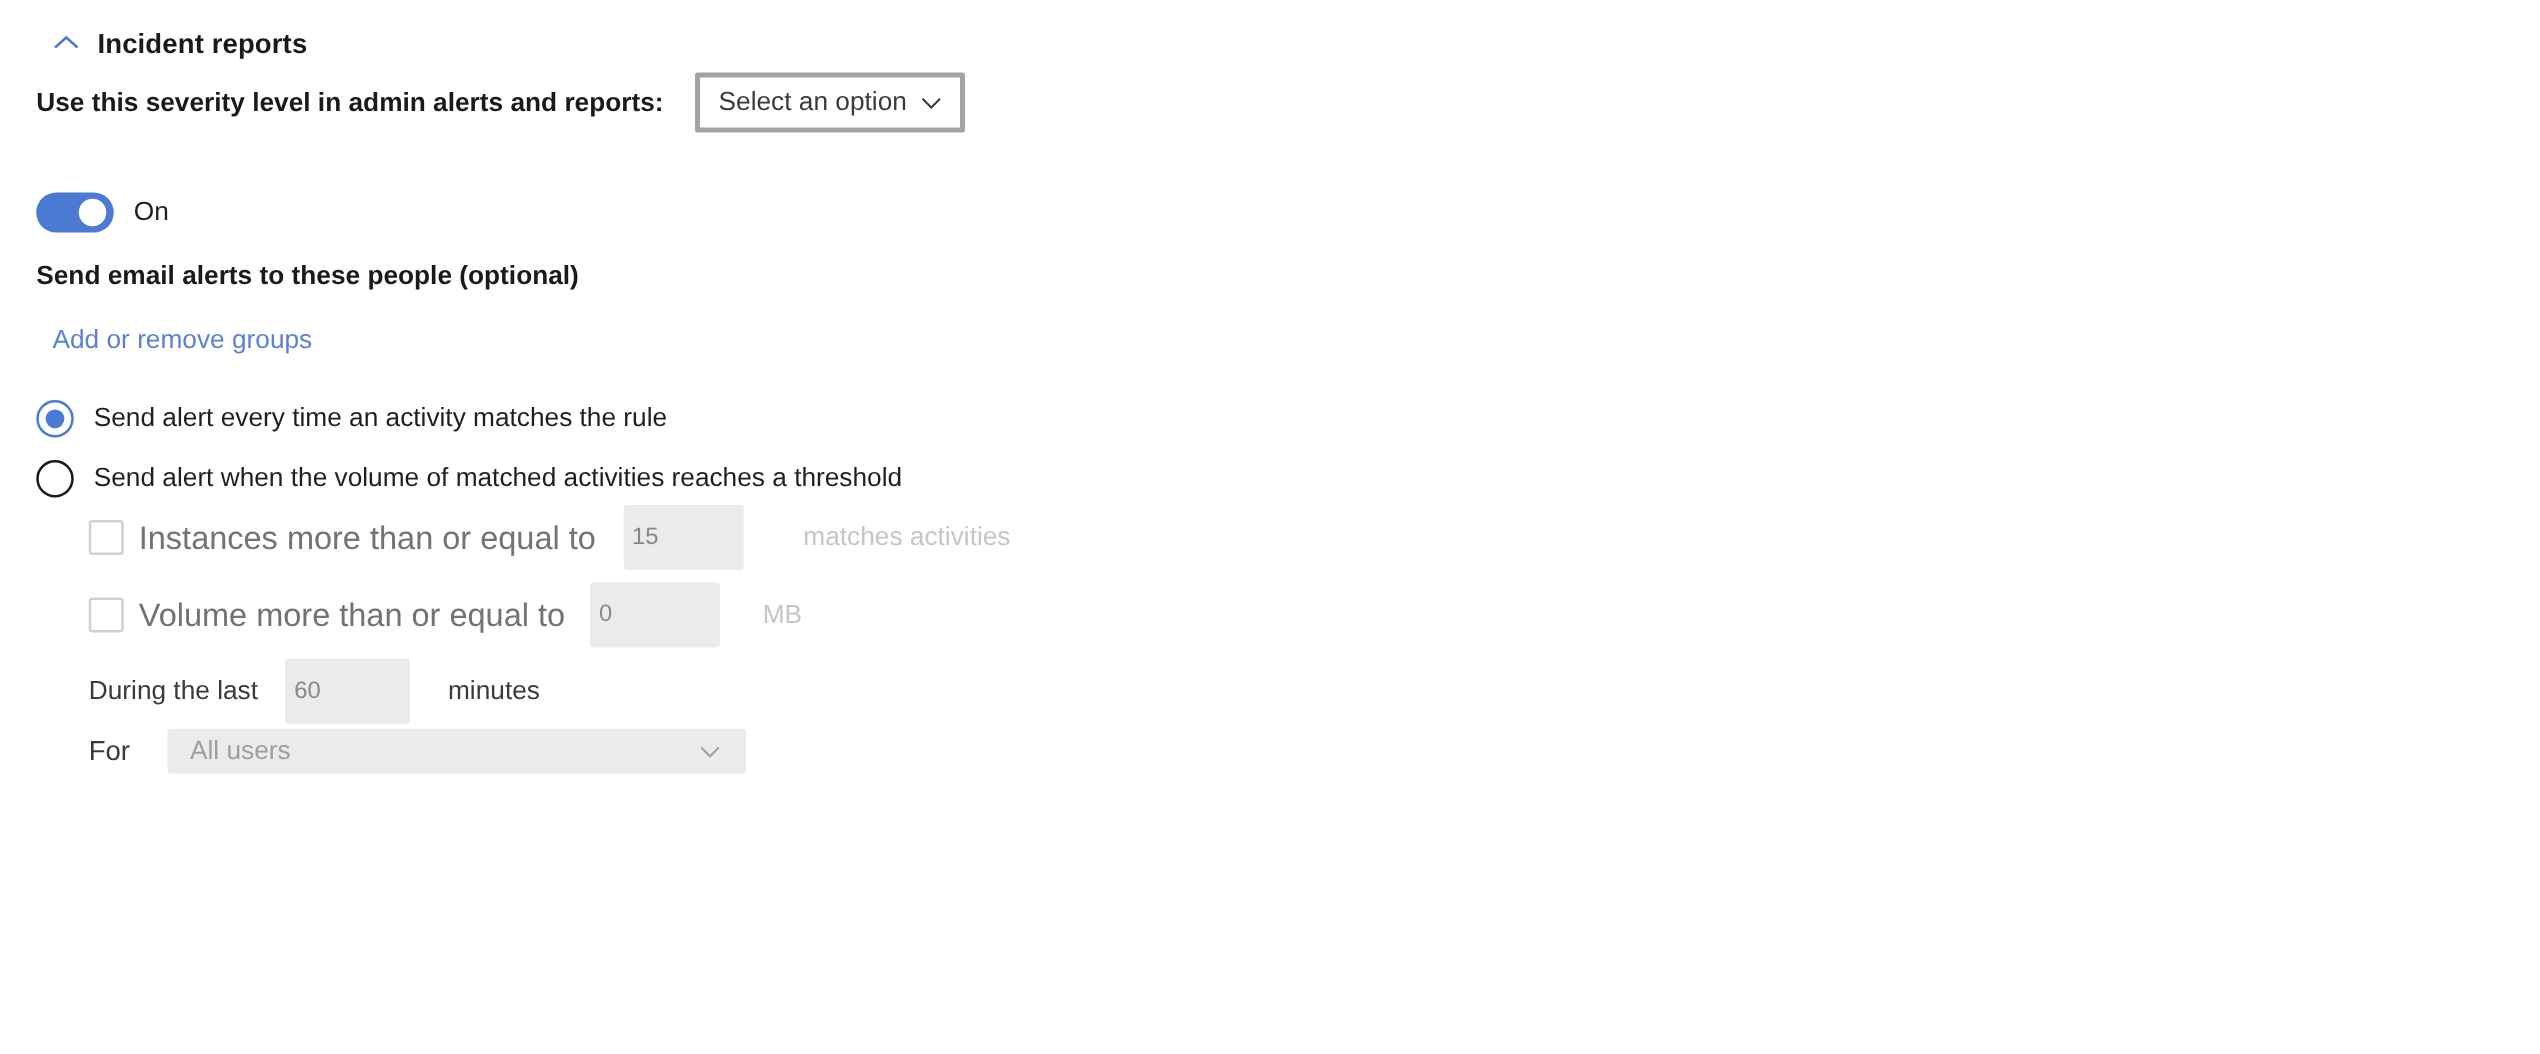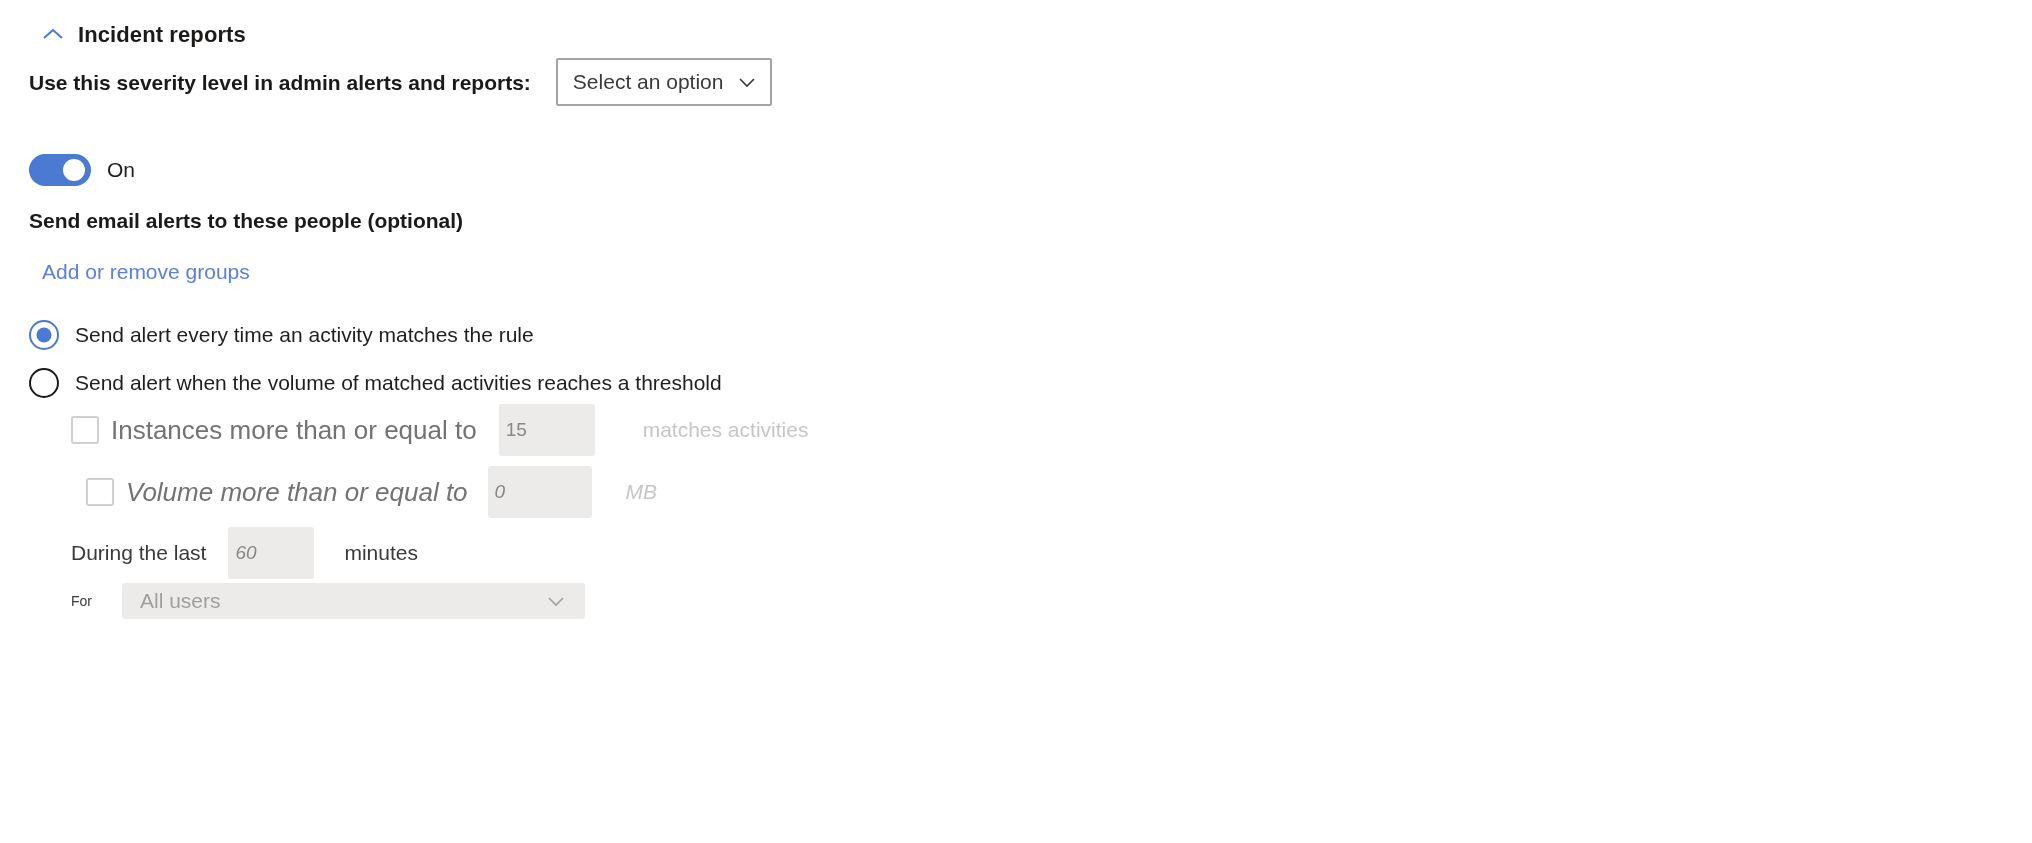--- a/index.html
+++ b/index.html
@@ -57,21 +57,21 @@
     font-size: 21px;
     font-weight: bold;
     color: #1b1a19;
     line-height: 1;
     white-space: nowrap;
   }
   .severity-dropdown {
     margin-left: 25px;
     width: 216px;
     height: 48px;
-    border: 2px solid #a3a3a3;
+    border: 4px solid #a3a3a3;
     border-radius: 2px;
     background: #ffffff;
     display: flex;
     align-items: center;
     justify-content: space-between;
     padding: 0 12px 0 15px;
     box-sizing: border-box;
     cursor: pointer;
   }
   .severity-dropdown .dd-text {
@@ -191,21 +191,21 @@
     white-space: nowrap;
   }
 
   
   .cb-row {
     position: absolute;
     display: flex;
     align-items: center;
   }
   .cb-row.c1 { left: 71px; top: 404px; }
-  .cb-row.c2 { left: 86px; top: 466px; font-style: italic; }
+  .cb-row.c2 { left: 71px; top: 466px; }
 
   .checkbox {
     width: 28px;
     height: 28px;
     border: 2px solid #d2d0ce;
     border-radius: 3px;
     background: #ffffff;
     box-sizing: border-box;
     flex: none;
   }
@@ -246,41 +246,40 @@
     top: 527px;
     display: flex;
     align-items: center;
   }
   .duration-label {
     font-size: 21px;
     color: #3b3a39;
     white-space: nowrap;
   }
   .duration-row .num-input {
-    width: 86px;
+    width: 100px;
     margin-left: 22px;
-    font-style: italic;
   }
   .duration-unit {
     font-size: 21px;
     color: #3b3a39;
     white-space: nowrap;
     margin-left: 30px;
   }
 
   
   .for-row {
     position: absolute;
     left: 71px;
     top: 583px;
     display: flex;
     align-items: center;
   }
   .for-label {
-    font-size: 14px;
+    font-size: 22px;
     color: #3b3a39;
     white-space: nowrap;
   }
   .for-dropdown {
     margin-left: 30px;
     width: 463px;
     height: 36px;
     background: #edebe9;
     border: none;
     border-radius: 3px;

